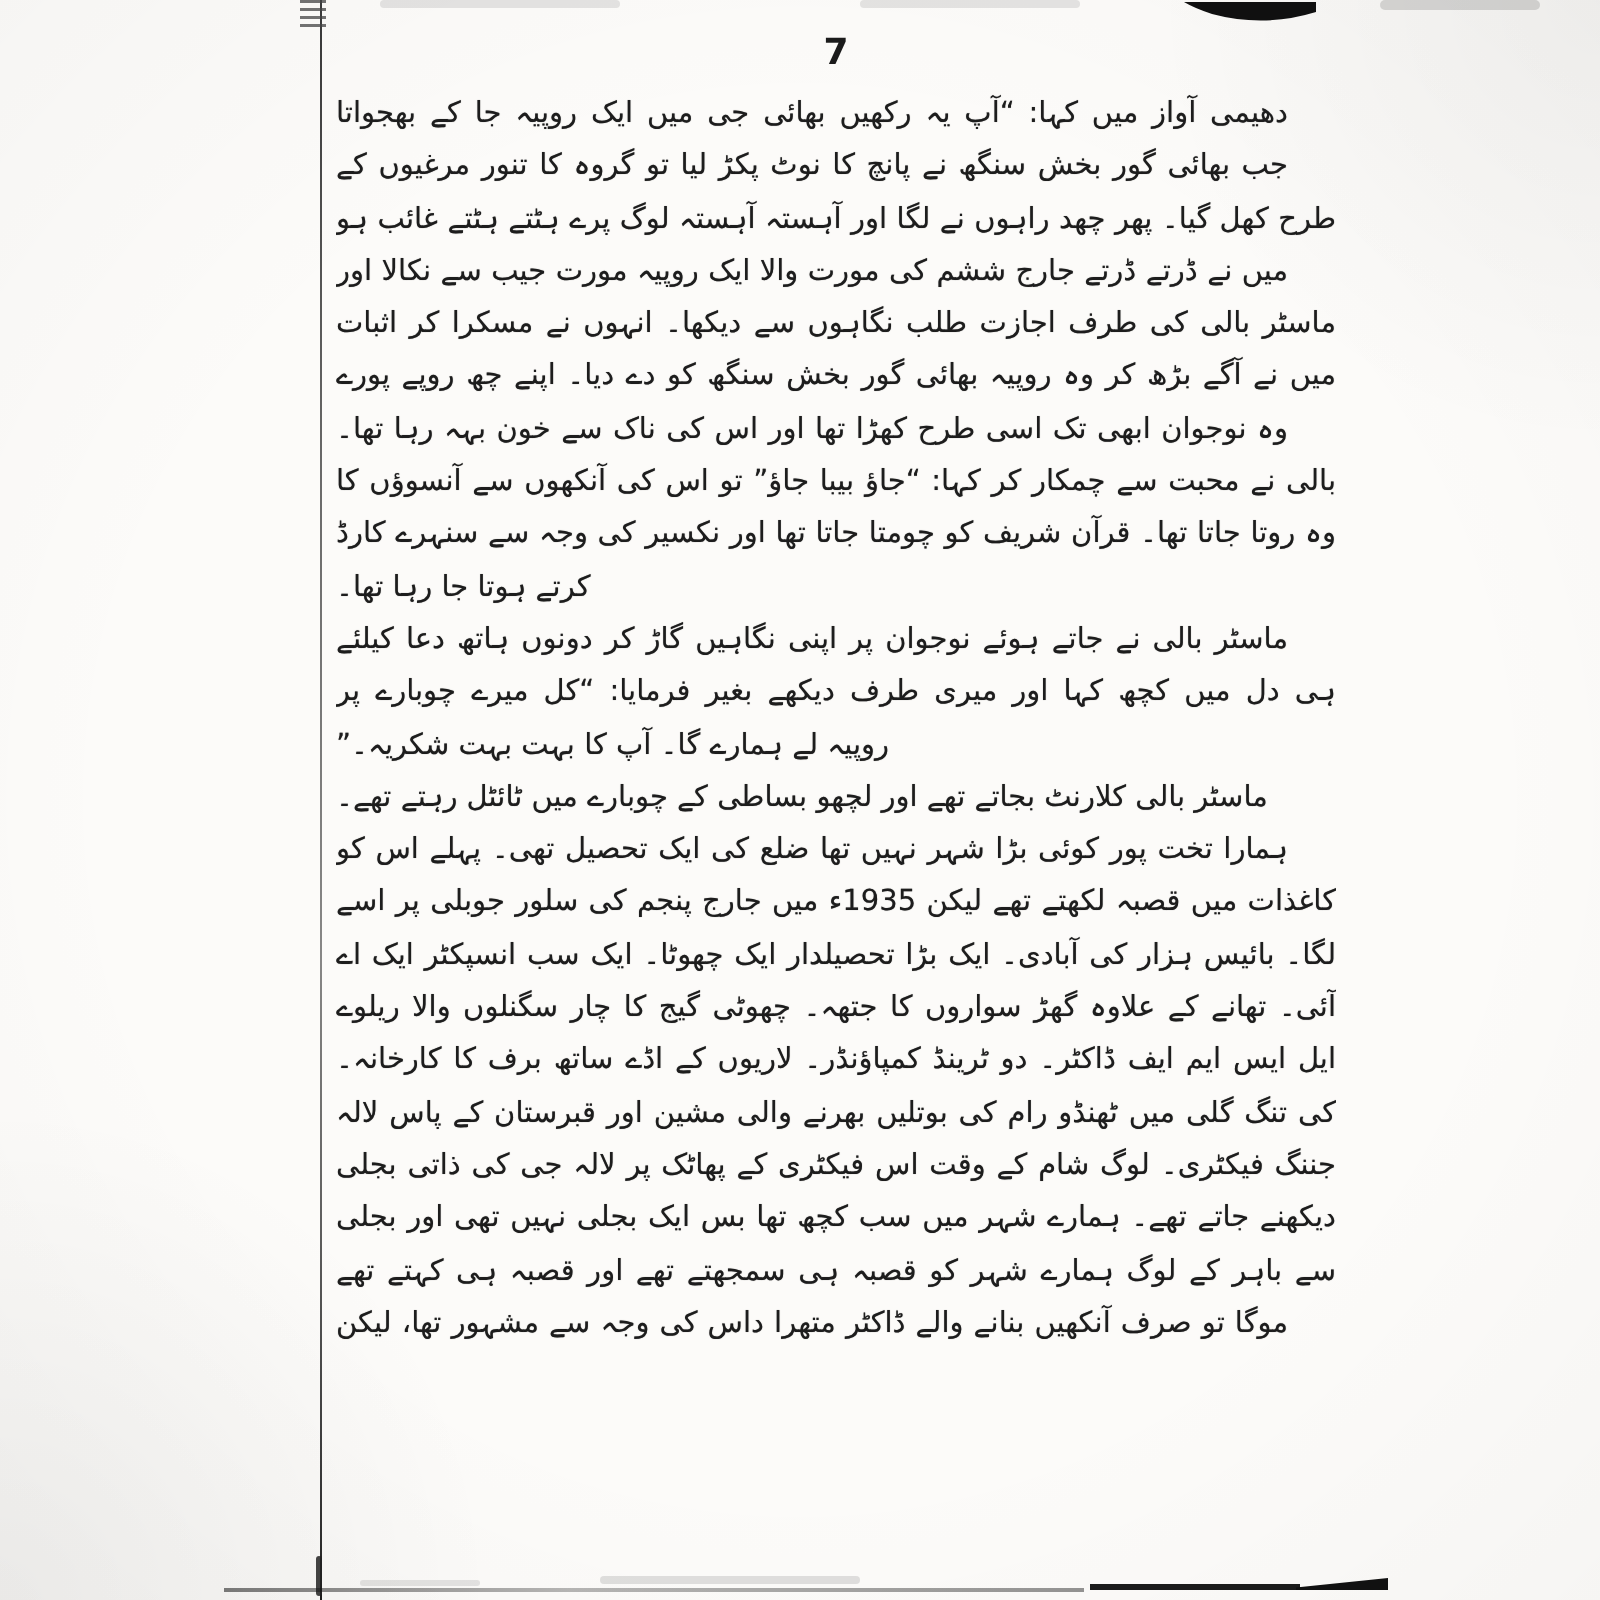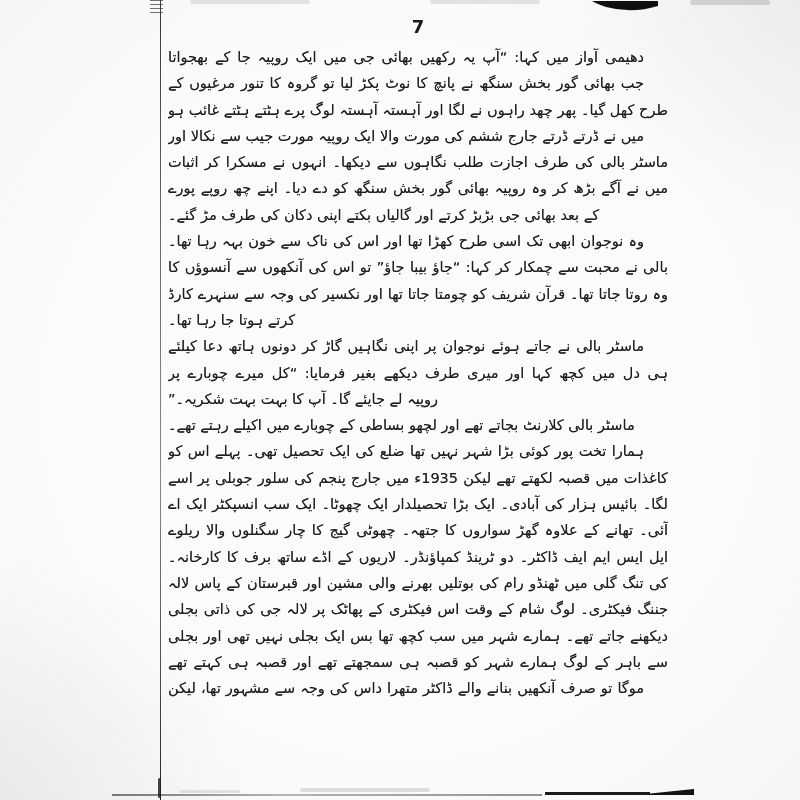--- a/index.html
+++ b/index.html
@@ -98,29 +98,28 @@
 
   <div class="pagenum">7</div>
 
   <div class="textblock">
       <div class="line indent al-center">دھیمی آواز میں کہا: “آپ یہ رکھیں بھائی جی میں ایک روپیہ جا کے بھجواتا ہوں۔”</div>
       <div class="line indent">جب بھائی گور بخش سنگھ نے پانچ کا نوٹ پکڑ لیا تو گروہ کا تنور مرغیوں کے الٹے ناپے کی</div>
       <div class="line al-left">طرح کھل گیا۔ پھر چھد راہوں نے لگا اور آہستہ آہستہ لوگ پرے ہٹتے ہٹتے غائب ہو گئے۔</div>
       <div class="line indent">میں نے ڈرتے ڈرتے جارج ششم کی مورت والا ایک روپیہ مورت جیب سے نکالا اور</div>
       <div class="line">ماسٹر بالی کی طرف اجازت طلب نگاہوں سے دیکھا۔ انہوں نے مسکرا کر اثبات میں سر ہلایا اور</div>
       <div class="line">میں نے آگے بڑھ کر وہ روپیہ بھائی گور بخش سنگھ کو دے دیا۔ اپنے چھ روپے پورے ہو جانے</div>
-      <div class="line al-left">کے بعد بھائی جی بڑبڑ کرتے اور گالیاں بکتے اپنی دکان کی طرف مڑ گئے۔</div>
       <div class="line indent">وہ نوجوان ابھی تک اسی طرح کھڑا تھا اور اس کی ناک سے خون بہہ رہا تھا۔ جب ماسٹر</div>
       <div class="line">بالی نے محبت سے چمکار کر کہا: “جاؤ بیبا جاؤ” تو اس کی آنکھوں سے آنسوؤں کا سیلاب بہہ نکلا۔</div>
       <div class="line">وہ روتا جاتا تھا۔ قرآن شریف کو چومتا جاتا تھا اور نکسیر کی وجہ سے سنہرے کارڈ بورڈ کا ٹائٹل</div>
       <div class="line al-left">کرتے ہوتا جا رہا تھا۔</div>
       <div class="line indent">ماسٹر بالی نے جاتے ہوئے نوجوان پر اپنی نگاہیں گاڑ کر دونوں ہاتھ دعا کیلئے اٹھائے۔ دل</div>
       <div class="line">ہی دل میں کچھ کہا اور میری طرف دیکھے بغیر فرمایا: “کل میرے چوبارے پر تشریف لا کر</div>
-      <div class="line al-left">روپیہ لے جایئے گا۔ آپ کا بہت بہت شکریہ۔”</div>
-      <div class="line indent al-left">ماسٹر بالی کلارنٹ بجاتے تھے اور لچھو بساطی کے چوبارے میں اکیلے رہتے تھے۔</div>
+      <div class="line al-left">روپیہ لے ہمارے گا۔ آپ کا بہت بہت شکریہ۔”</div>
+      <div class="line indent al-left">ماسٹر بالی کلارنٹ بجاتے تھے اور لچھو بساطی کے چوبارے میں ٹائٹل رہتے تھے۔</div>
       <div class="line indent">ہمارا تخت پور کوئی بڑا شہر نہیں تھا ضلع کی ایک تحصیل تھی۔ پہلے اس کو سرکاری</div>
       <div class="line">کاغذات میں قصبہ لکھتے تھے لیکن 1935ء میں جارج پنجم کی سلور جوبلی پر اسے شہر لکھا جانے</div>
       <div class="line">لگا۔ بائیس ہزار کی آبادی۔ ایک بڑا تحصیلدار ایک چھوٹا۔ ایک سب انسپکٹر ایک اے ایس</div>
       <div class="line">آئی۔ تھانے کے علاوہ گھڑ سواروں کا جتھہ۔ چھوٹی گیج کا چار سگنلوں والا ریلوے سٹیشن۔ ایک</div>
       <div class="line">ایل ایس ایم ایف ڈاکٹر۔ دو ٹرینڈ کمپاؤنڈر۔ لاریوں کے اڈے ساتھ برف کا کارخانہ۔ گئوشالہ</div>
       <div class="line">کی تنگ گلی میں ٹھنڈو رام کی بوتلیں بھرنے والی مشین اور قبرستان کے پاس لالہ نتھو رام کی</div>
       <div class="line">جننگ فیکٹری۔ لوگ شام کے وقت اس فیکٹری کے پھاٹک پر لالہ جی کی ذاتی بجلی کے لاٹو جلتے</div>
       <div class="line">دیکھنے جاتے تھے۔ ہمارے شہر میں سب کچھ تھا بس ایک بجلی نہیں تھی اور بجلی کے نہ ہونے</div>
       <div class="line">سے باہر کے لوگ ہمارے شہر کو قصبہ ہی سمجھتے تھے اور قصبہ ہی کہتے تھے حالانکہ یہاں دنیا بھر</div>
       <div class="line indent">موگا تو صرف آنکھیں بنانے والے ڈاکٹر متھرا داس کی وجہ سے مشہور تھا، لیکن ہمارا</div>

